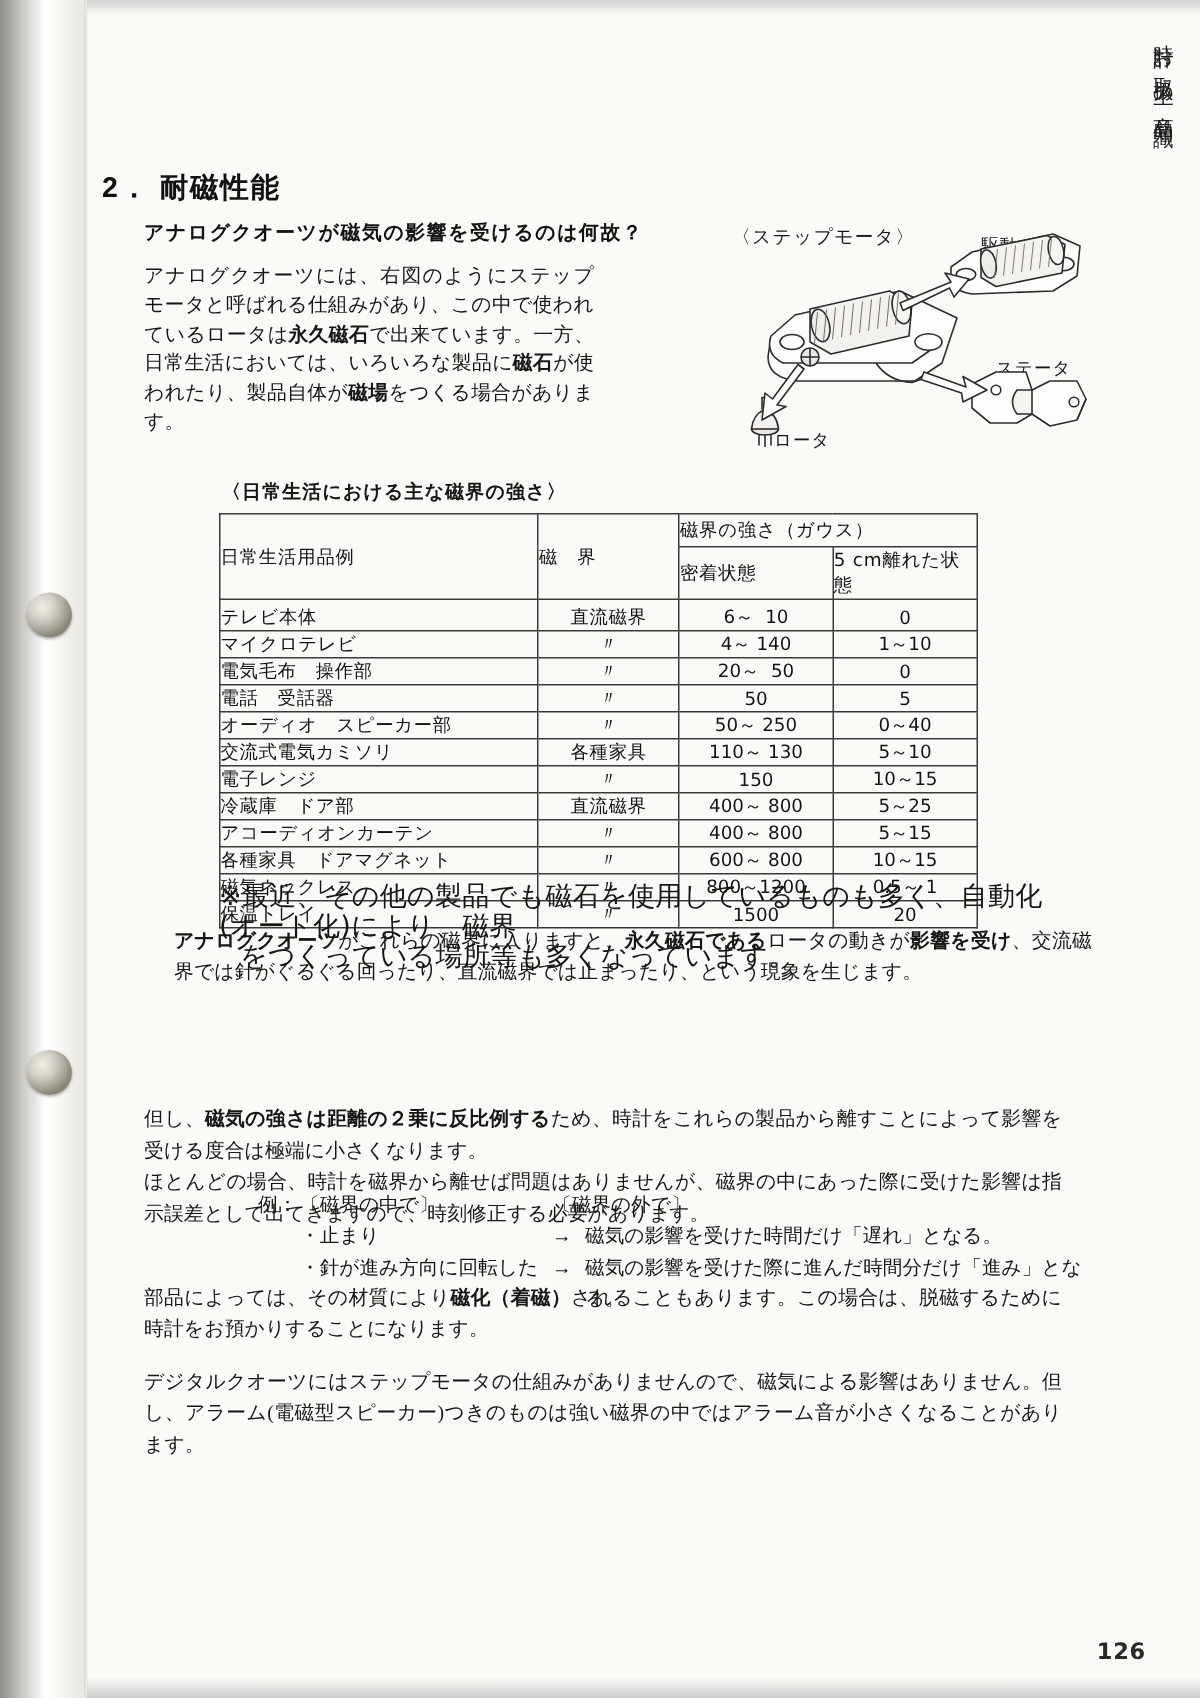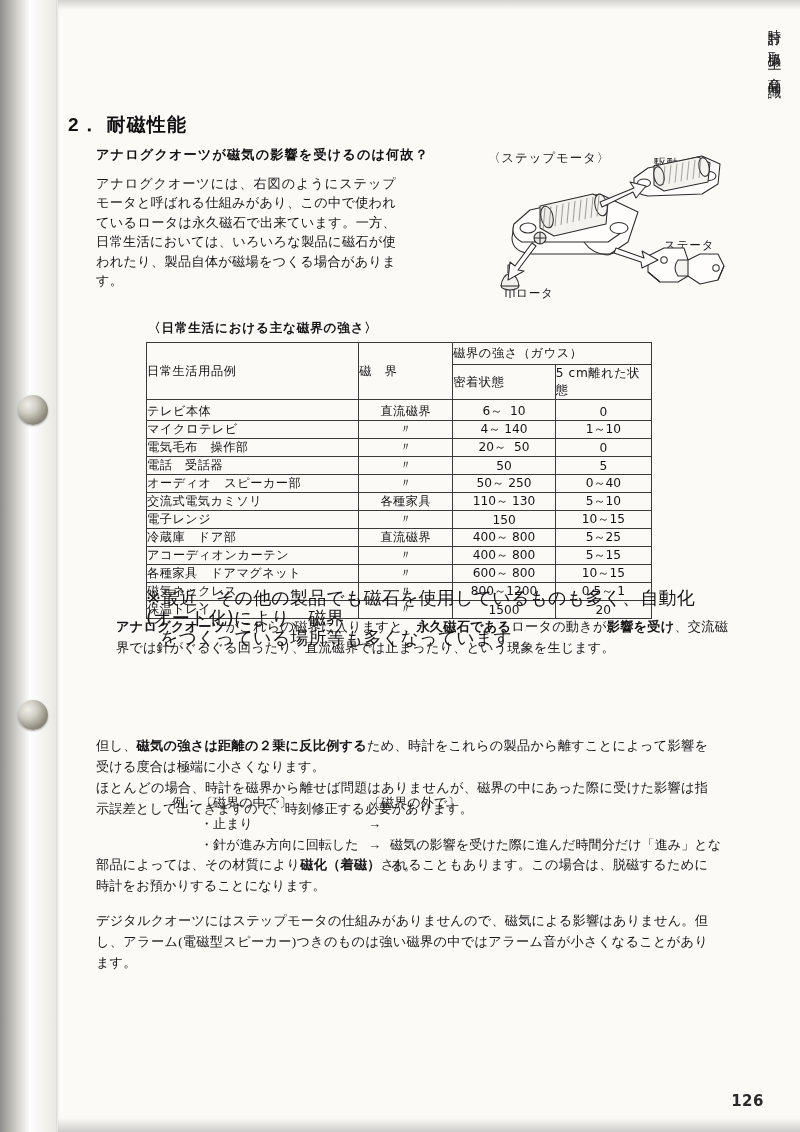--- a/index.html
+++ b/index.html
@@ -94,21 +94,21 @@
   }
   .intro-para {
     position: absolute;
     left: 28px; top: 174px;
     width: 300px;
     font-size: 13.2px;
     line-height: 19.4px;
     letter-spacing: .2px;
     text-align: justify;
   }
-  .intro-para b { font-weight: normal; }
+  .intro-para b { font-weight: bold; }
 
   
   .figure {
     position: absolute;
     left: 420px; top: 150px;
     width: 252px; height: 160px;
   }
   .fig-caption {
     position: absolute;
     left: 0; top: 0;
@@ -415,20 +415,21 @@
 
     <div class="example">
       <div class="ex-head">
         <span class="lbl">例：</span>
         <span class="in">〔磁界の中で〕</span>
         <span>〔磁界の外で〕</span>
       </div>
       <div class="ex-row">
         <span class="left">・止まり</span>
         <span class="arrow">→</span>
+        <span class="right">磁気の影響を受けた時間だけ「遅れ」となる。</span>
       </div>
       <div class="ex-row">
         <span class="left">・針が進み方向に回転した</span>
         <span class="arrow">→</span>
         <span class="right">磁気の影響を受けた際に進んだ時間分だけ「進み」となる。</span>
       </div>
     </div>
 
     <div class="body-block p4">部品によっては、その材質により<b>磁化（着磁）</b>されることもあります。この場合は、脱磁するために時計をお預かりすることになります。</div>
 

